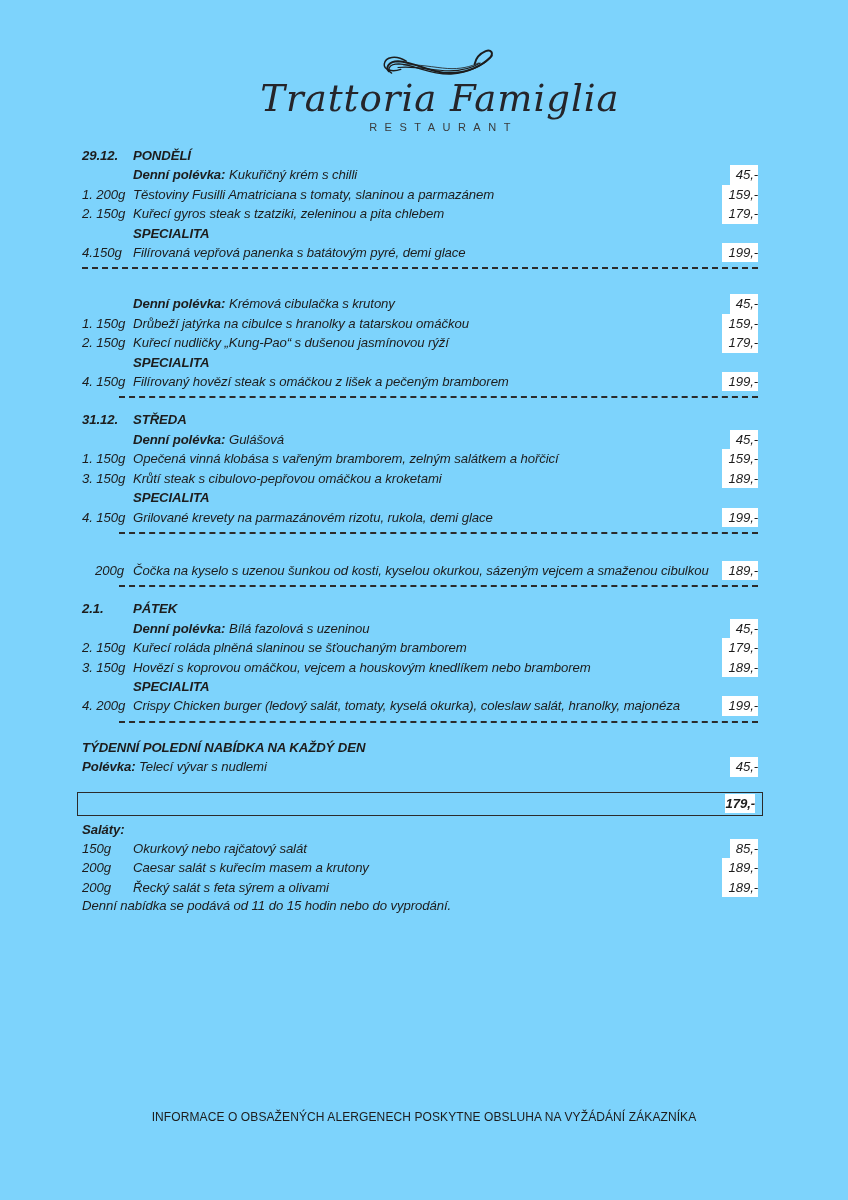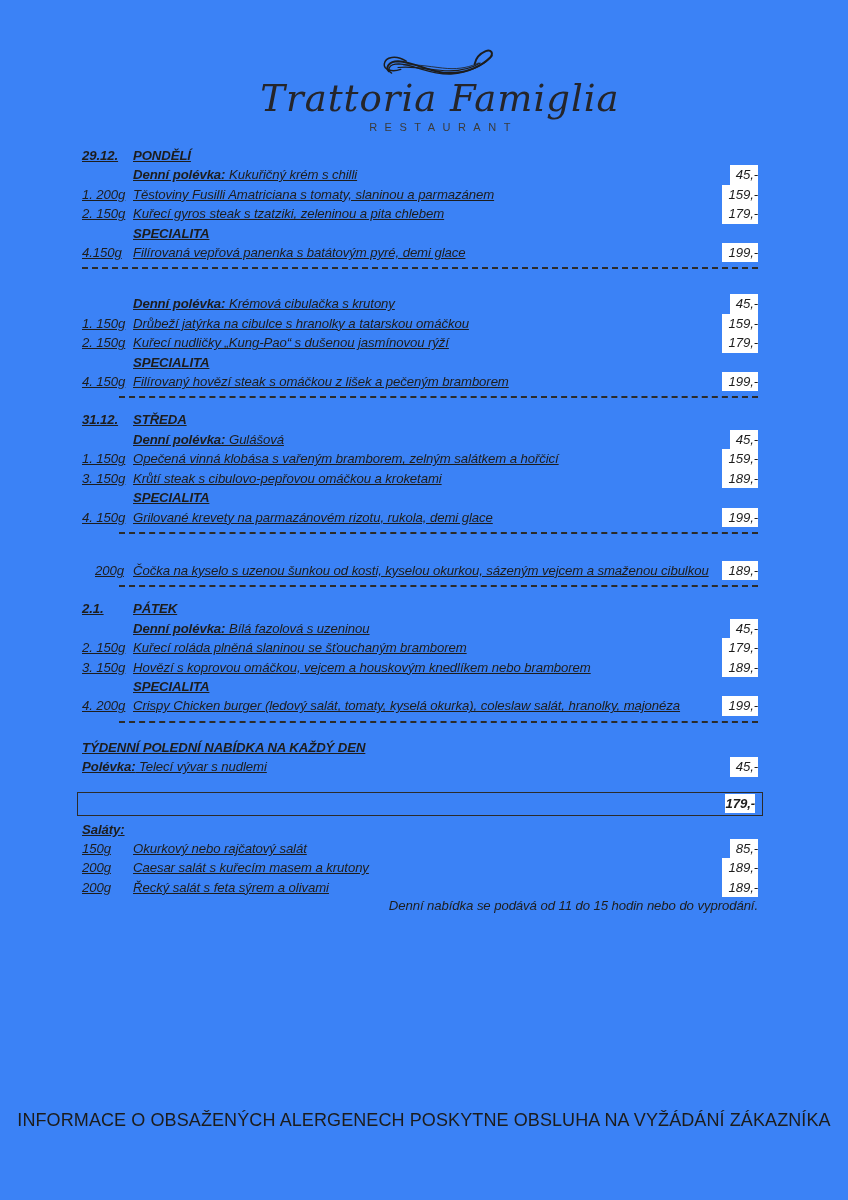--- a/index.html
+++ b/index.html
@@ -1,48 +1,48 @@
 <!DOCTYPE html>
 <html><head>
 <meta charset="utf-8">
 <style>
   html,body{margin:0;padding:0;background:#fff;}
-  .page{position:relative;width:848px;height:1200px;background:#3b82f6;overflow:hidden;
+  .page{position:relative;width:848px;height:1200px;background:#7dd3fc;overflow:hidden;
         font-family:"Liberation Sans",sans-serif;color:#1d1d1d;}
   
   .logo{height:146px;box-sizing:border-box;padding-top:42px;text-align:center;
         position:relative;left:16px;}
   .ornament{display:block;margin:0 auto;width:140px;height:42px;}
   .logo-title{font-family:"DejaVu Serif",serif;font-style:italic;font-size:37px;
               line-height:38px;margin-top:-4px;letter-spacing:1px;color:#25252a;}
   .logo-sub{font-size:11px;letter-spacing:7.5px;margin-top:3px;color:#3a3a3a;
             font-weight:500;padding-left:7px;}
   
   .menu{margin-left:82px;width:676px;font-style:italic;font-size:13.2px;
         letter-spacing:-0.1px;}
-  .row{position:relative;display:flex;line-height:19.4px;text-decoration:underline;}
+  .row{position:relative;display:flex;line-height:19.4px;}
   .col-num{flex:0 0 51px;white-space:nowrap;}
   .col-num.w-right{text-align:left;padding-left:13px;box-sizing:border-box;}
   .col-text{flex:1 1 auto;white-space:nowrap;}
   .col-price{position:absolute;right:0;top:0;background:#fff;padding-left:6px;}
   .bold{font-weight:bold;}
   .day-header .col-num,.day-header .col-text{font-weight:bold;}
   .spacer{height:15px;}
   .sep{border-bottom:2px dashed #2b2b2b;margin-top:5px;margin-bottom:12px;}
   .sep-full{margin-left:0;margin-bottom:25px;}
   .sep-indent{margin-left:37px;}
   
   .weekly-heading{font-weight:bold;margin-top:15px;}
   .pizza-box{display:flex;position:relative;font-weight:bold;margin:15px -5px 4px -5px;
              border:1.5px solid #2b2b2b;padding:1px 7px 2px 7px;line-height:19px;}
   .pizza-box .col-price{position:static;margin-left:auto;padding-left:0;}
-  .notice{text-align:right;margin-top:1px;}
+  .notice{text-align:left;margin-top:1px;}
   
   .footer{position:absolute;top:1110px;left:0;width:100%;text-align:center;
-          font-style:normal;font-size:18px;letter-spacing:0.1px;color:#1c1c1c;}
+          font-style:normal;font-size:12px;letter-spacing:0.1px;color:#1c1c1c;}
 </style>
 </head>
 <body>
 
 <div class="page">
 
   <header class="logo">
     <svg class="ornament" viewBox="0 0 140 46" xmlns="http://www.w3.org/2000/svg">
       <g fill="none" stroke="#1d1d1d" stroke-linecap="round">
         <path d="M33 21 C22 14 10 16 9 24 C8 31 18 33 27 30" stroke-width="1.6"></path>

